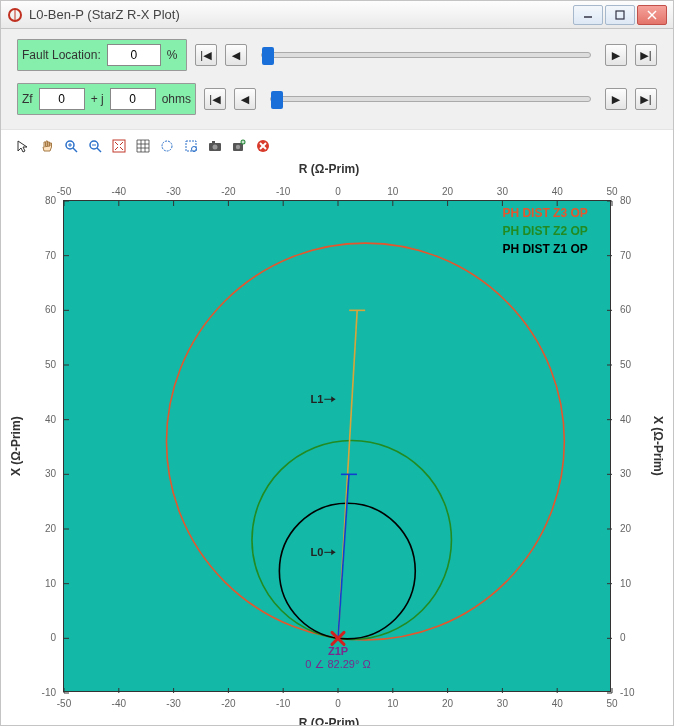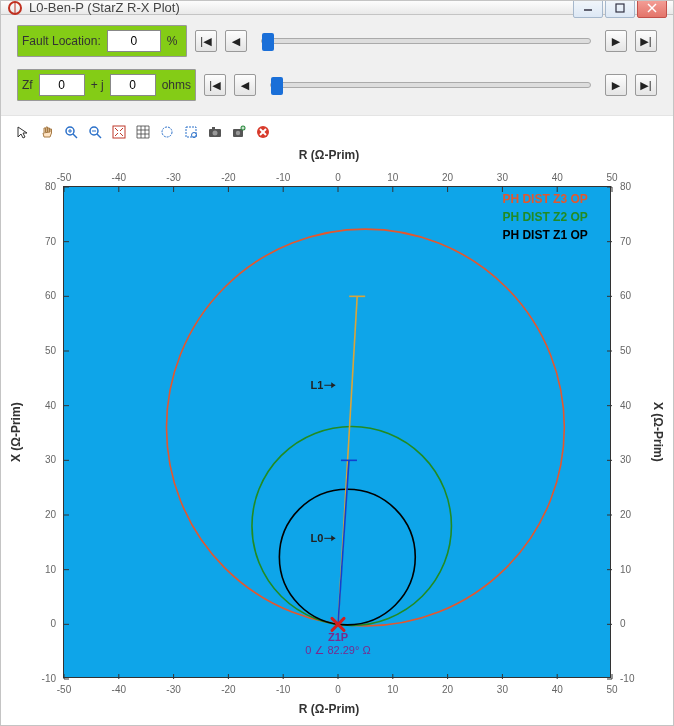--- a/index.html
+++ b/index.html
@@ -8,21 +8,21 @@
     font-size: 12px;
     background: #fff;
     color: #333;
     width: 674px;
     height: 726px;
     overflow: hidden;
     border: 1px solid #c4c4c4;
   }
   
   .titlebar {
-    height: 14px;
+    height: 28px;
     background: linear-gradient(#fdfdfd, #e9e9e9);
     border-bottom: 1px solid #c4c4c4;
     display: flex;
     align-items: center;
     padding: 0 6px;
   }
   .titlebar .app-icon {
     width: 16px; height: 16px; margin-right: 6px;
     display:flex;align-items:center;justify-content:center;
   }
@@ -47,21 +47,21 @@
   .ctrl-row {
     display:flex; align-items:center; gap:8px; margin-bottom:12px;
   }
   .ctrl-row label { color:#333; }
   .num-input {
     width: 54px; height:22px; border:1px solid #888; background:#fff;
     text-align:center; font-size:12px;
   }
   .inset-panel {
     border:1px solid #999;
-    padding:4px; background:#84cc16;
+    padding:4px; background:#86efac;
     display:flex; align-items:center; gap:6px;
     border-radius:1px;
   }
   .tbtn {
     width:22px; height:22px; border:1px solid #999;
     background: linear-gradient(#fdfdfd,#e4e4e4);
     display:flex;align-items:center;justify-content:center;
     cursor:pointer; border-radius:2px;
     font-size:11px; color:#222;
   }
@@ -107,21 +107,21 @@
     font-weight:600; color:#333;
     writing-mode: vertical-rl;
     font-size:12px;
   }
   .axis-title-left { left:0; transform: rotate(180deg); }
   .axis-title-right { right:0; }
   .plot {
     position:absolute;
     left:54px; right:54px; top:40px; bottom:40px;
     border:1px solid #333;
-    background:#0ea5e9;
+    background:#14b8a6;
     overflow:visible;
   }
 </style>
 </head>
 <body>
 
 <div class="titlebar">
   <span class="app-icon">
     <svg width="14" height="14">
         <circle cx="7" cy="7" r="6" fill="none" stroke="#c03020" stroke-width="2"></circle>

